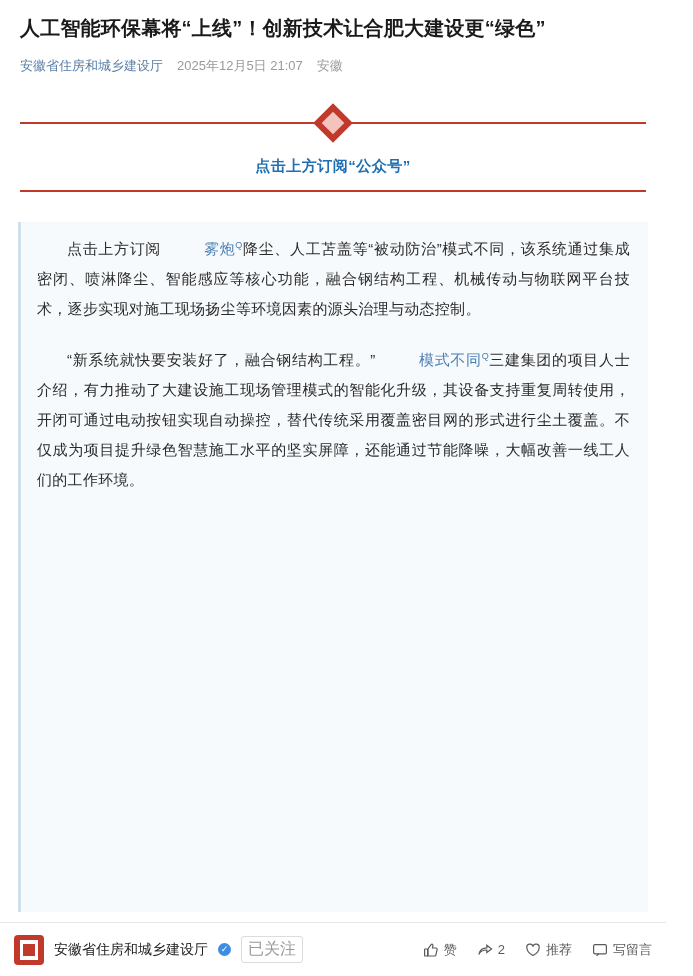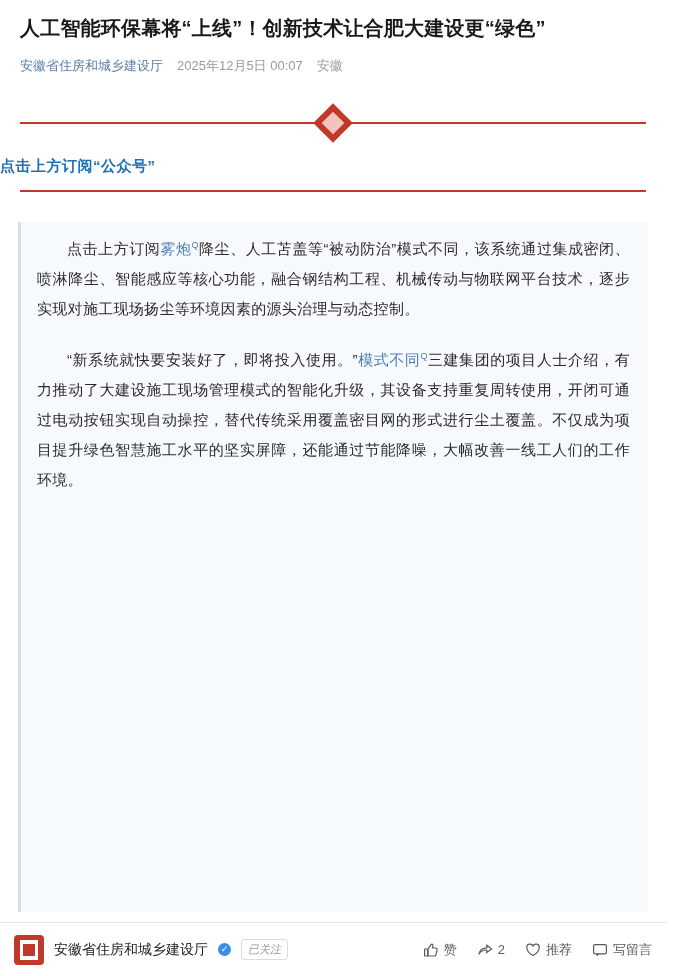--- a/index.html
+++ b/index.html
@@ -72,21 +72,21 @@
     position: absolute;
     left: 50%;
     top: 6px;
     width: 16px;
     height: 16px;
     margin-left: -8px;
     background: #f2c4bd;
     transform: rotate(45deg);
   }
   .subscribe-line {
-    text-align: left;
+    text-align: center;
     margin: 8px 0 0 0;
     font-size: 15px;
     font-weight: bold;
     color: #1f6fb2;
     letter-spacing: 0.5px;
   }
   .under-rule {
     margin: 14px 20px 0 20px;
     height: 2px;
     background: #c0392b;
@@ -105,20 +105,21 @@
     margin: 0 0 21px 0;
     font-size: 15px;
     line-height: 2.0;
     color: #2b2b2b;
     text-indent: 2em;
     text-align: justify;
     letter-spacing: 0.3px;
   }
   .kw {
     color: #4a7fb5;
+    margin-left: 43px;
   }
   .kw .sup {
     font-size: 9px;
     vertical-align: super;
     color: #4a7fb5;
   }
 
   
   .bottom-bar {
     position: absolute;
@@ -169,27 +170,26 @@
     height: 13px;
     border-radius: 50%;
     background: #3a8ee6;
     color: #fff;
     font-size: 9px;
     line-height: 13px;
     text-align: center;
     flex: 0 0 auto;
   }
   .followed-chip {
-    font-size: 11px;
+    font-size: 16px;
     color: #999;
     border: 1px solid #dcdcdc;
     border-radius: 3px;
     padding: 2px 6px;
     white-space: nowrap;
-    font-style: italic;
   }
   .bottom-actions {
     margin-left: auto;
     display: flex;
     align-items: center;
     gap: 20px;
   }
   .action {
     display: flex;
     align-items: center;
@@ -202,38 +202,38 @@
 </style>
 </head>
 <body>
 
 <div id="page">
 
   <div class="article-header">
     <h1 class="article-title">人工智能环保幕将“上线”！创新技术让合肥大建设更“绿色”</h1>
     <div class="meta-line">
       <span class="meta-account">安徽省住房和城乡建设厅</span>
-      <span class="meta-time">2025年12月5日 00:07</span>
+      <span class="meta-time">2025年12月5日 21:07</span>
       <span class="meta-loc">安徽</span>
     </div>
   </div>
 
   <div class="ornament">
     <div class="rule"></div>
     <div class="diamond-outer"></div>
     <div class="diamond-inner"></div>
   </div>
   <div class="subscribe-line">点击上方订阅“公众号”</div>
   <div class="under-rule"></div>
 
   <div class="article-body">
 
     <p><span>点击上方订阅</span><span class="kw"><span>雾炮</span><span class="sup">Q</span></span><span>降尘、人工苫盖等“被动防治”模式不同，该系统通过集成密闭、喷淋降尘、智能感应等核心功能，融合钢结构工程、机械传动与物联网平台技术，逐步实现对施工现场扬尘等环境因素的源头治理与动态控制。</span></p>
 
-    <p><span>“新系统就快要安装好了，即将投入使用。”</span><span class="kw"><span>模式不同</span><span class="sup">Q</span></span><span>三建集团的项目人士介绍，有力推动了大建设施工现场管理模式的智能化升级，其设备支持重复周转使用，开闭可通过电动按钮实现自动操控，替代传统采用覆盖密目网的形式进行尘土覆盖。不仅成为项目提升绿色智慧施工水平的坚实屏障，还能通过节能降噪，大幅改善一线工人们的工作环境。</span></p>
+    <p><span>“新系统就快要安装好了，融合钢结构工程。”</span><span class="kw"><span>模式不同</span><span class="sup">Q</span></span><span>三建集团的项目人士介绍，有力推动了大建设施工现场管理模式的智能化升级，其设备支持重复周转使用，开闭可通过电动按钮实现自动操控，替代传统采用覆盖密目网的形式进行尘土覆盖。不仅成为项目提升绿色智慧施工水平的坚实屏障，还能通过节能降噪，大幅改善一线工人们的工作环境。</span></p>
 
   </div>
 
   <div class="bottom-bar">
     <div class="acct-avatar"></div>
     <span class="acct-name">安徽省住房和城乡建设厅</span>
     <span class="verified">✓</span>
     <span class="followed-chip">已关注</span>
 
     <div class="bottom-actions">

